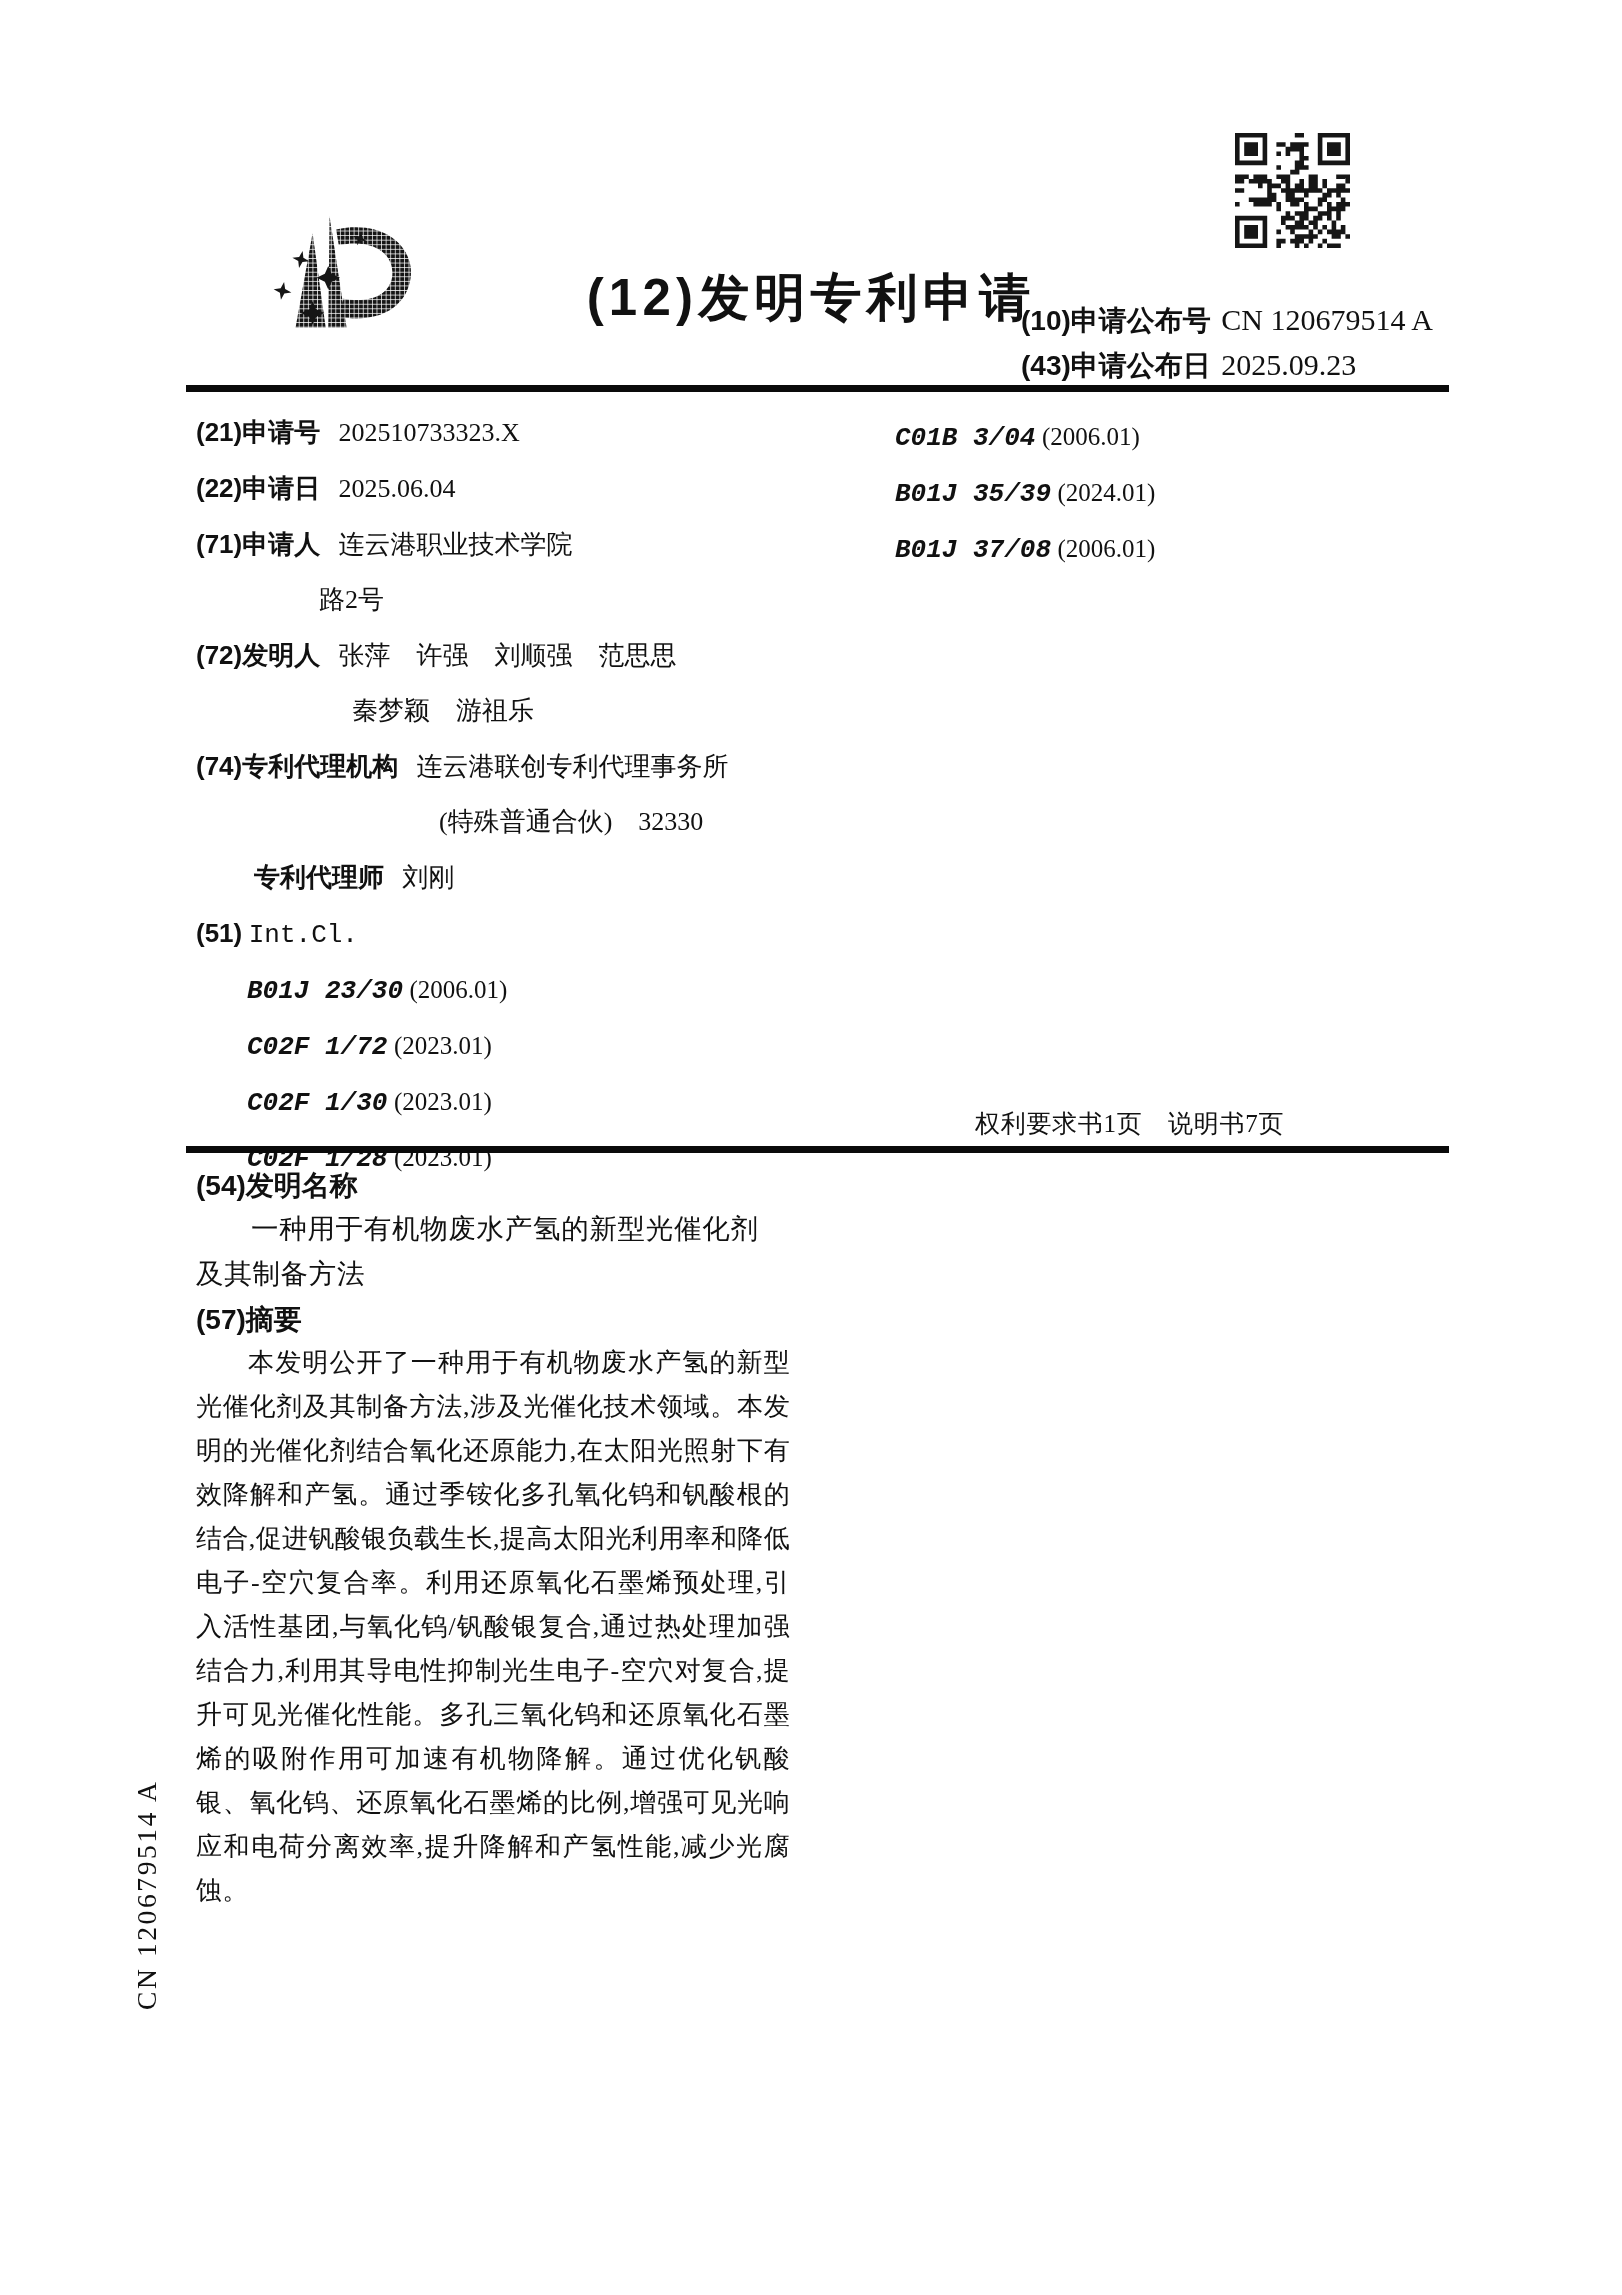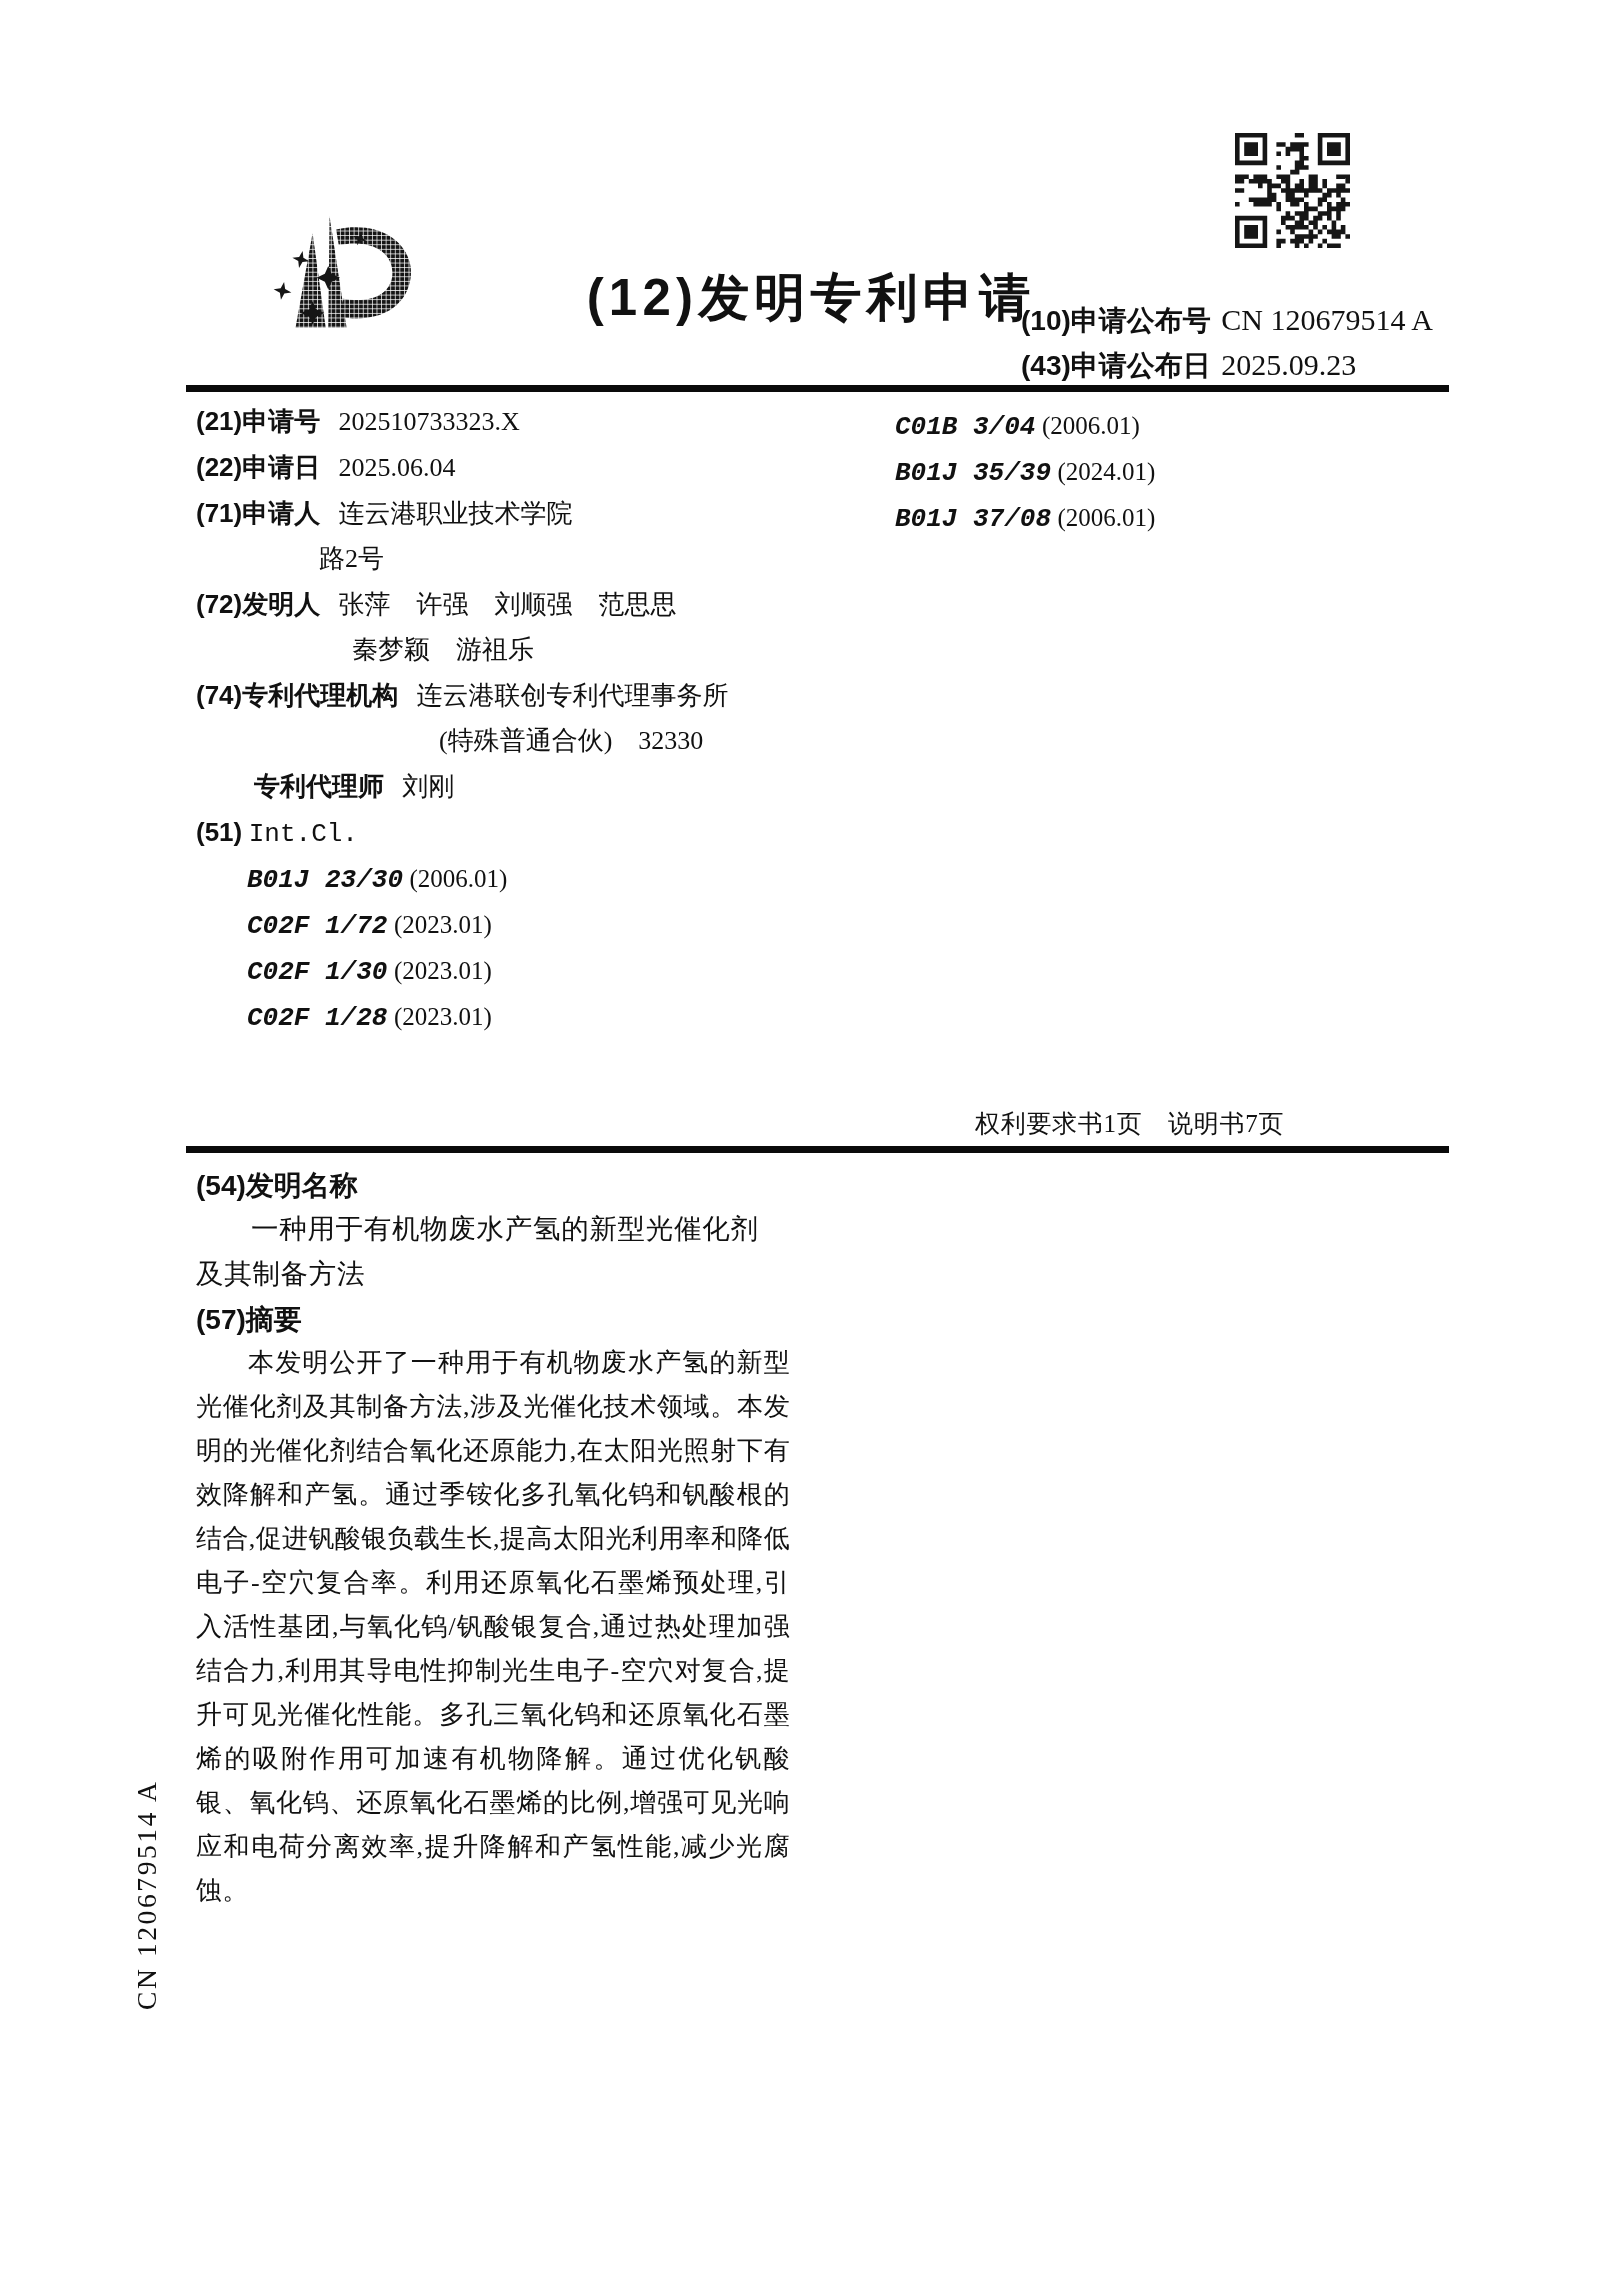--- a/index.html
+++ b/index.html
@@ -34,22 +34,22 @@
   .pub-no{top:302px;}
   .pub-date{top:347px;}
 
   .rule{left:186px;width:1263px;height:7.2px;background:#0a0a0a;}
   .rule1{top:385px;}
   .rule2{top:1146px;}
 
   .biblio-left{left:196px;top:407px;width:703px;}
   .biblio-right{left:895px;top:412px;width:556px;}
   .bib-row{
-    font-size:26px;line-height:28px;
-    margin-bottom:17px;white-space:nowrap;
+    font-size:26px;line-height:38px;
+    margin-bottom:17px;white-space:nowrap;margin-top:6px;
   }
   .bib-row .label{font-size:26px;}
   .bib-row .val{margin-left:18.3px;}
   .indent1{padding-left:58px;}
   .indent2{padding-left:123px;}
   .indent-inv{padding-left:156px;}
   .indent-agency{padding-left:243px;}
   .ipc-row{padding-left:51px;}
   .ipc-code{
     font-family:"Liberation Mono", monospace;

